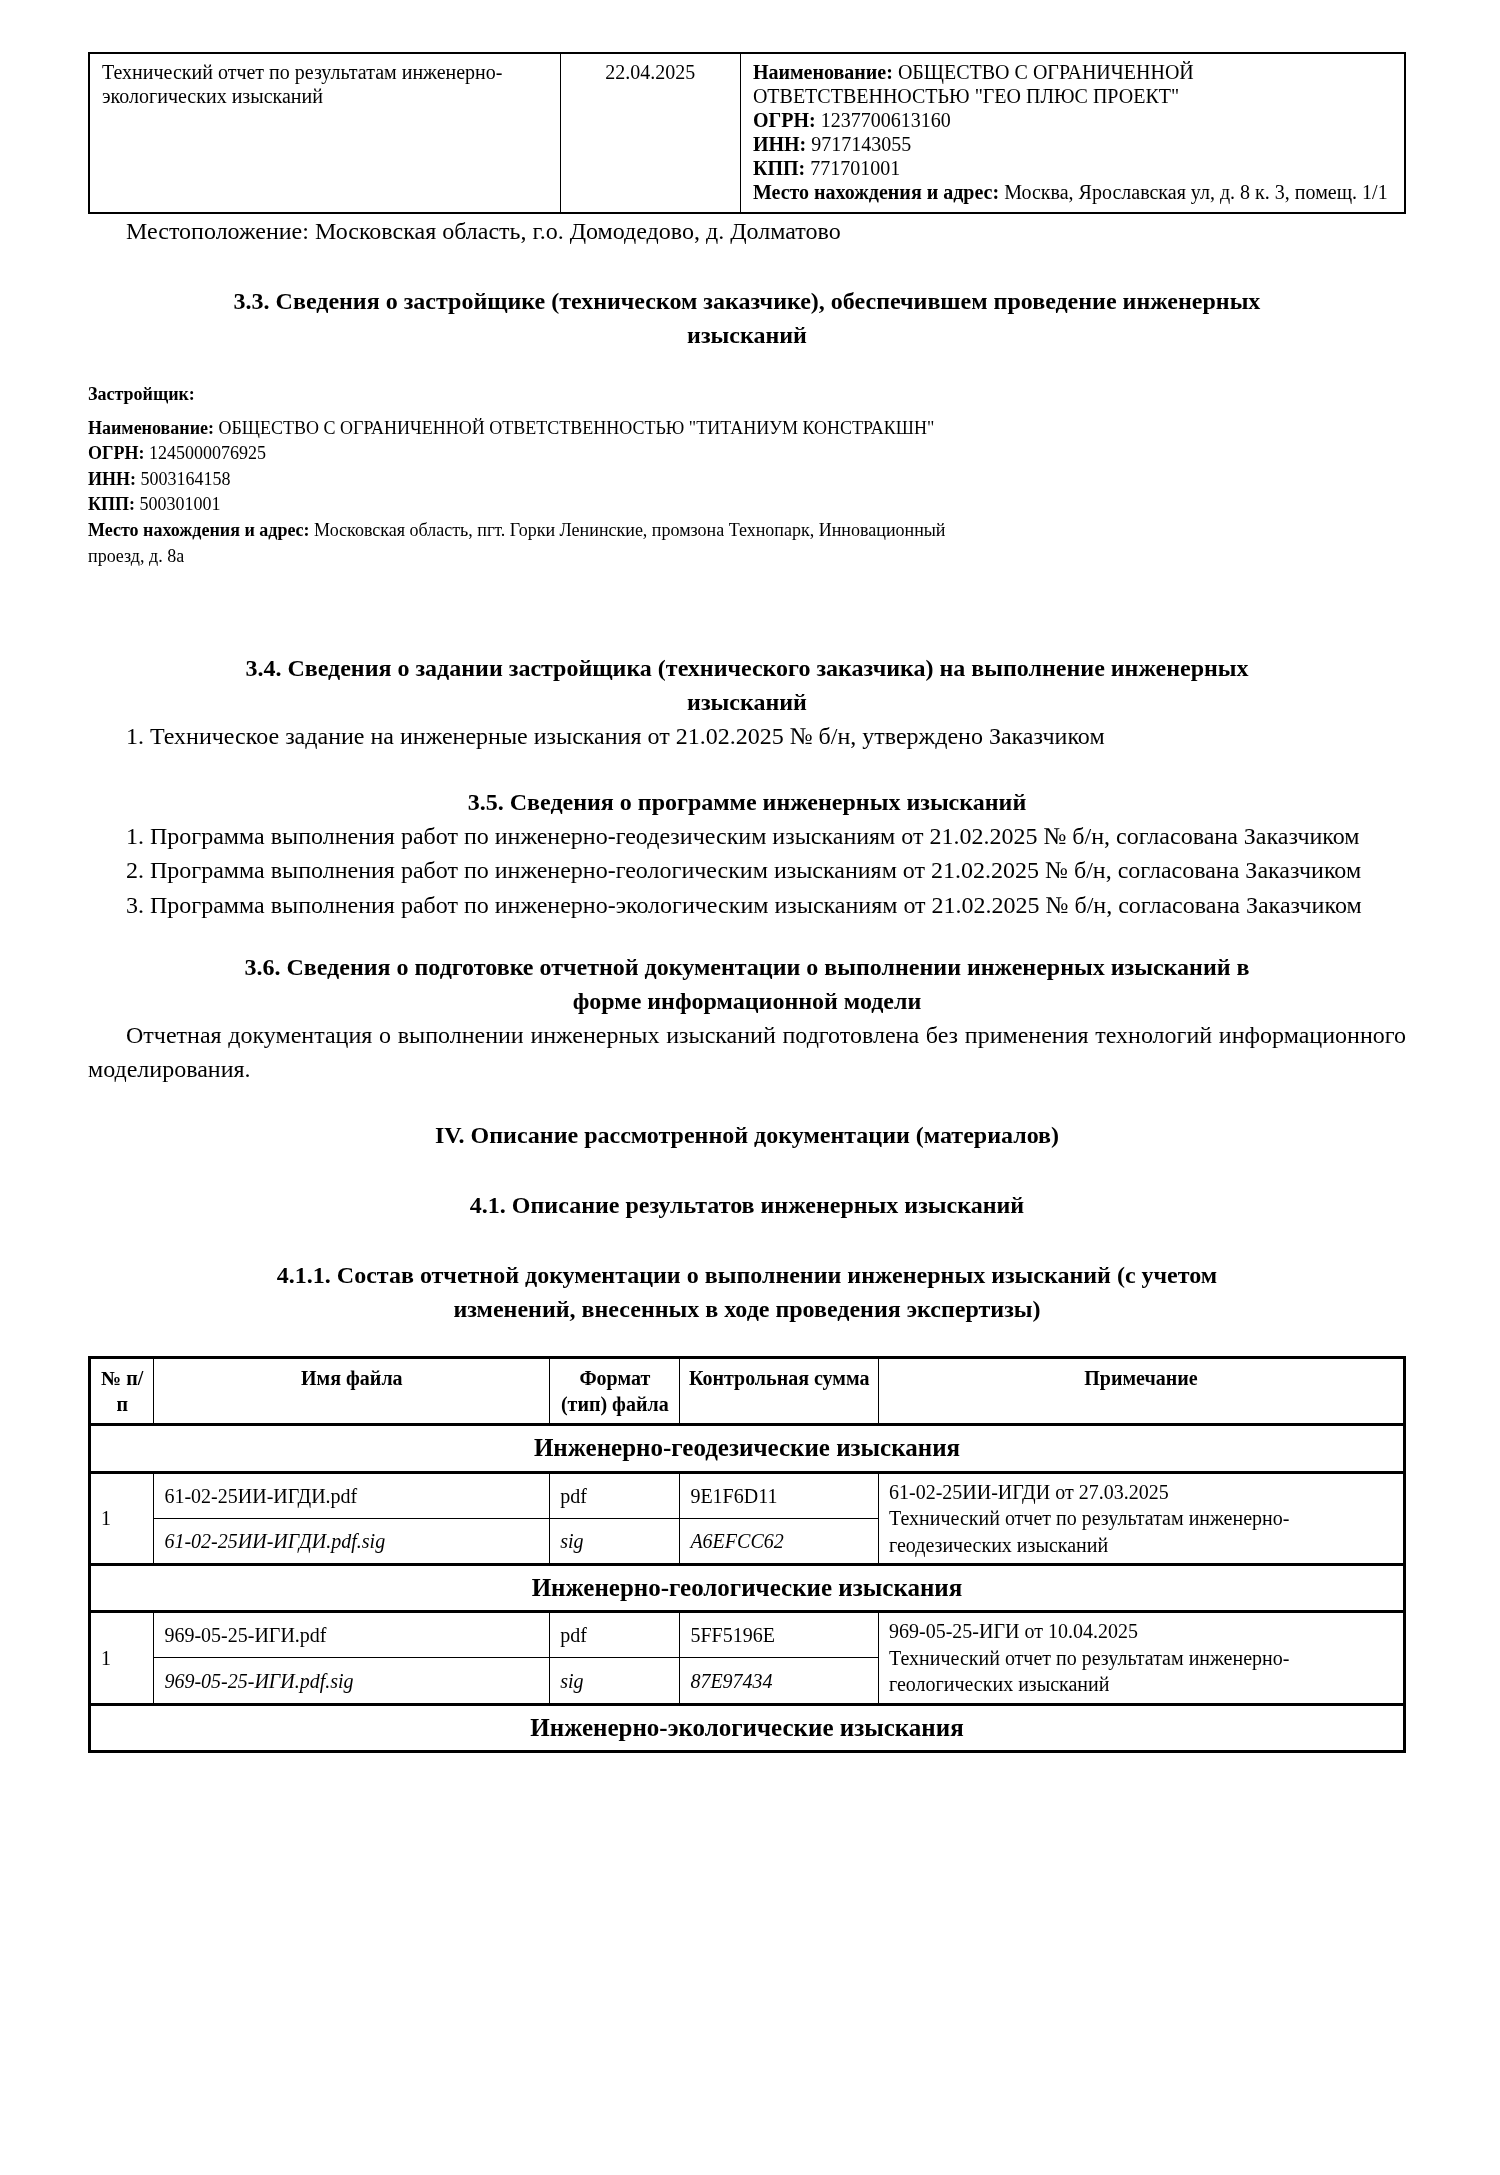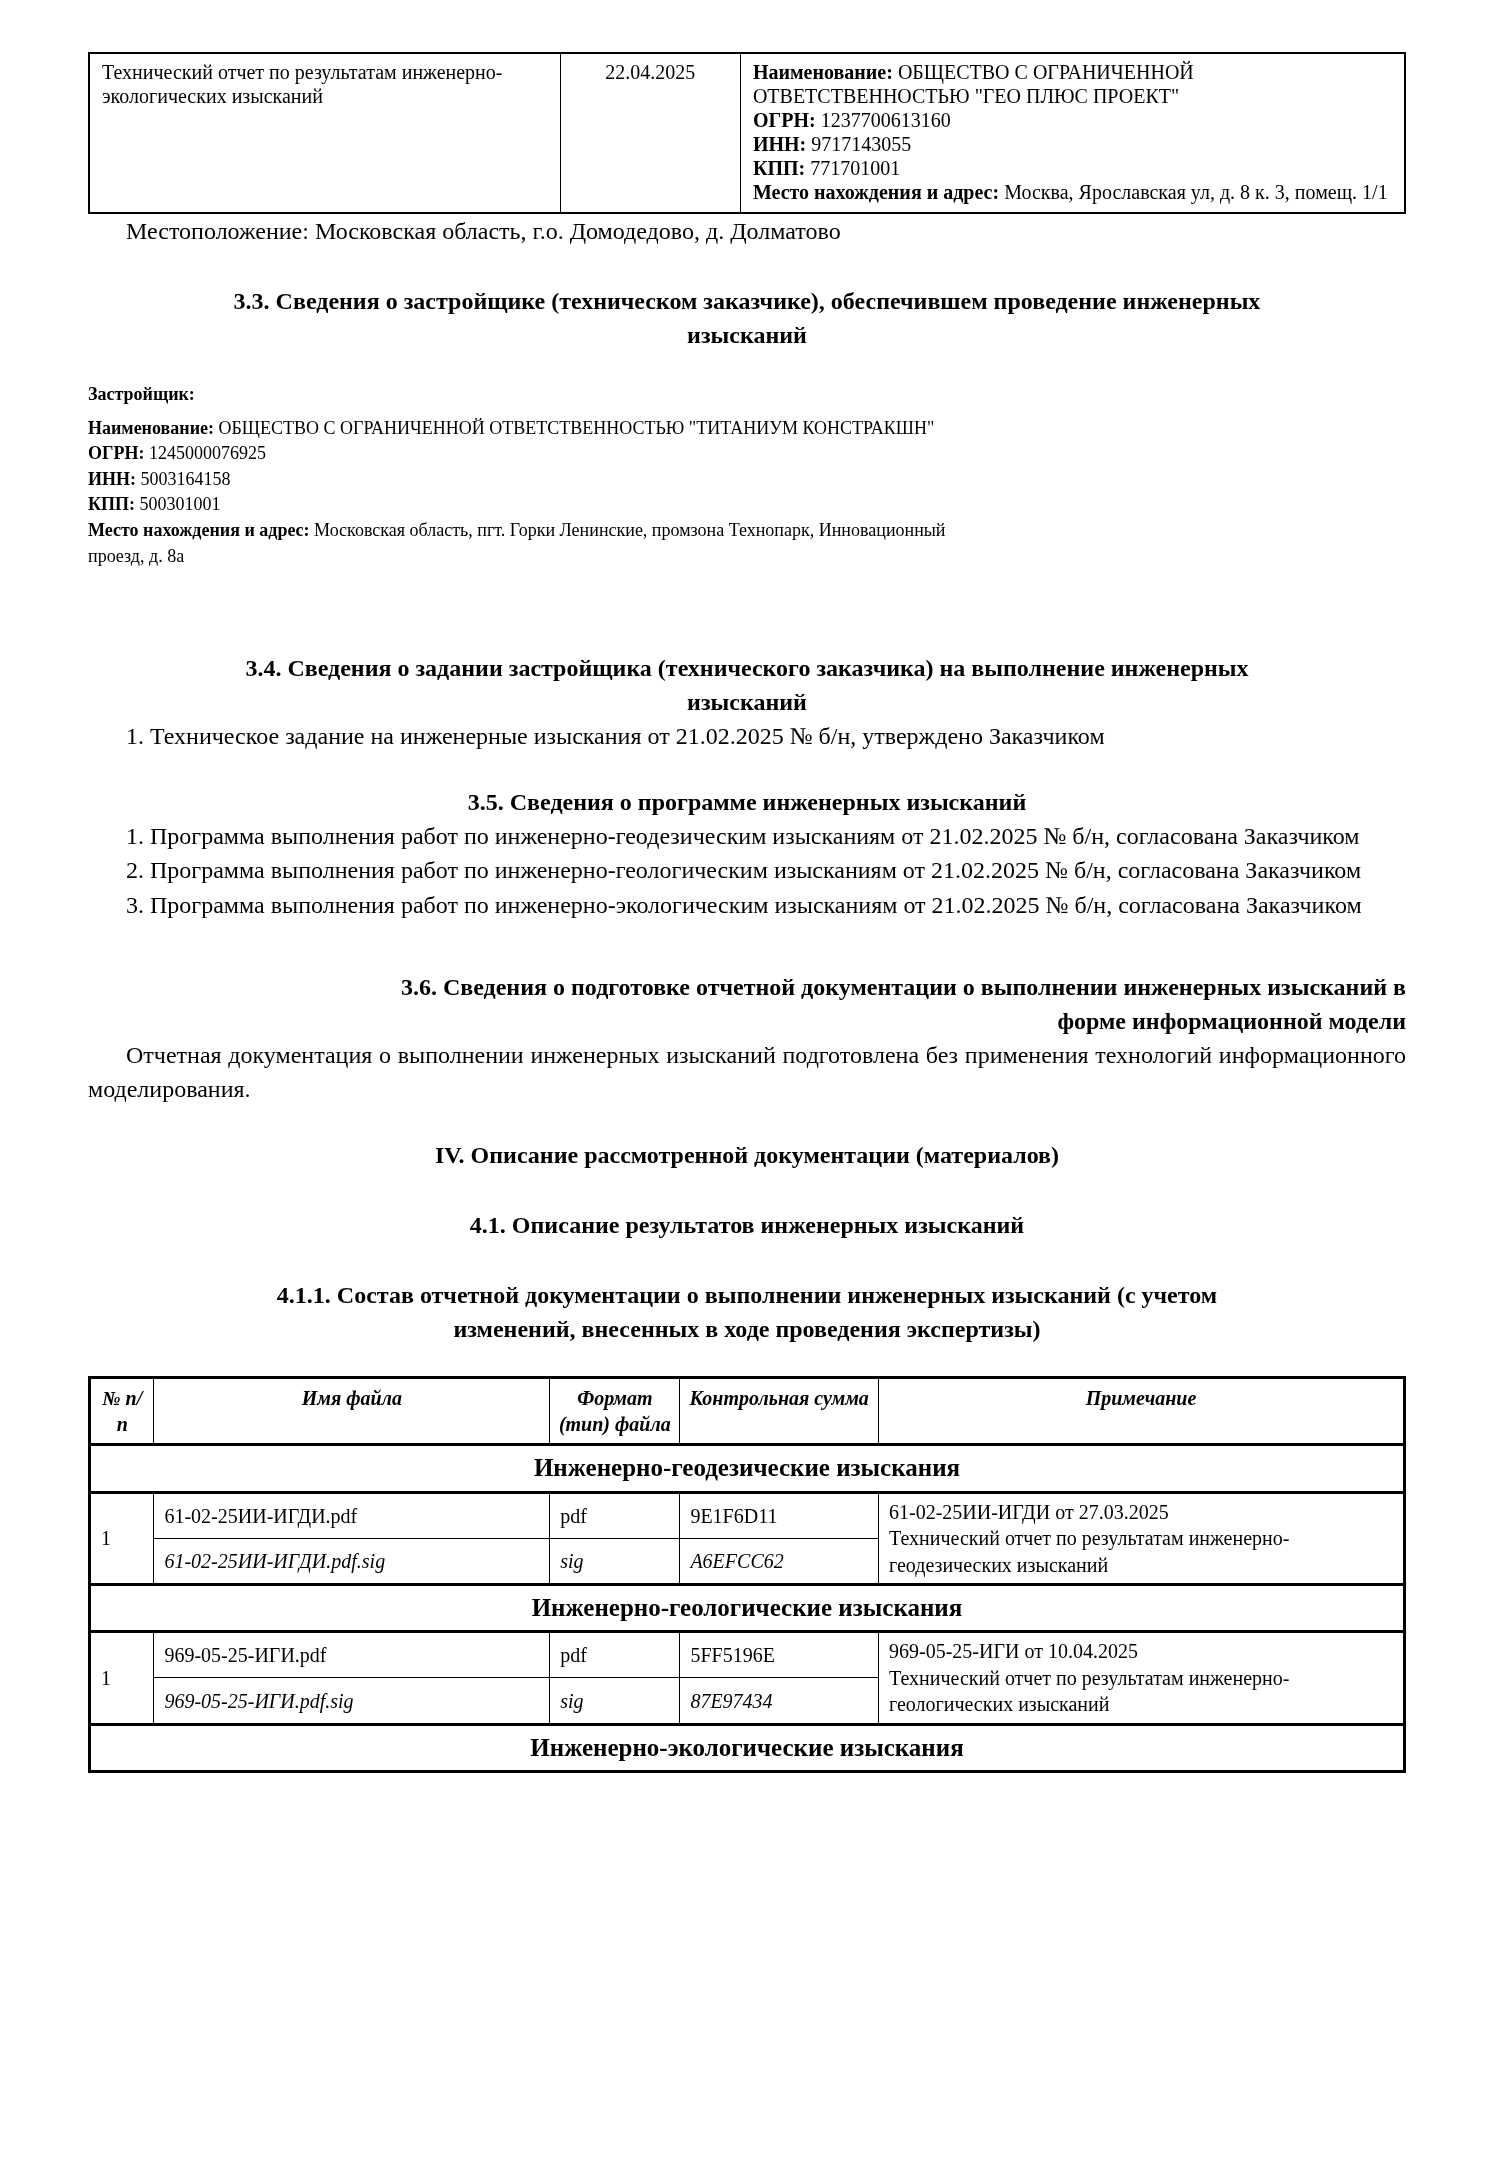--- a/index.html
+++ b/index.html
@@ -33,21 +33,21 @@
   .loc{margin-top:8px;}
   .h33{margin-top:36px;}
   .dev{margin-top:30px;}
   .dev p{margin:0;font-size:18px;line-height:1.42;}
   .dev p.devlabel{margin-bottom:8px;}
   .dev .pre{white-space:pre-line;}
   .h34{margin-top:82px;}
   .p34{margin-top:10px;}
   .h35{margin-top:32px;}
   .item{margin-top:6px;}
-  .h36{margin-top:48px;text-align:right;}
+  .h36{margin-top:28px;}
   .p36{margin-top:6px;}
   .h4{margin-top:32px;}
   .h41{margin-top:36px;}
   .h411{margin-top:36px;}
   
   p.body{
     margin:0;font-size:24px;line-height:1.42;
     text-indent:38px;
   }
   p.just{text-align:justify;}
@@ -64,21 +64,20 @@
     padding:5px 10px;
     font-weight:normal;
     text-align:left;
     vertical-align:middle;
     overflow:hidden;
   }
   table.files-table th{
     font-weight:bold;text-align:center;vertical-align:top;
     padding:6px 8px;
     border-bottom:3px solid #000;
-    font-style:italic;
   }
   tr.group-row td{
     border-top:3px solid #000;border-bottom:3px solid #000;
     text-align:center;font-weight:bold;font-size:25px;
     padding:6px 10px;
   }
   td.numcell{vertical-align:top;padding-left:9px;}
   td.ckcell{text-align:center;}
   td.notecell{vertical-align:top;line-height:1.32;}
   tr.sigrow td{font-style:italic;}

